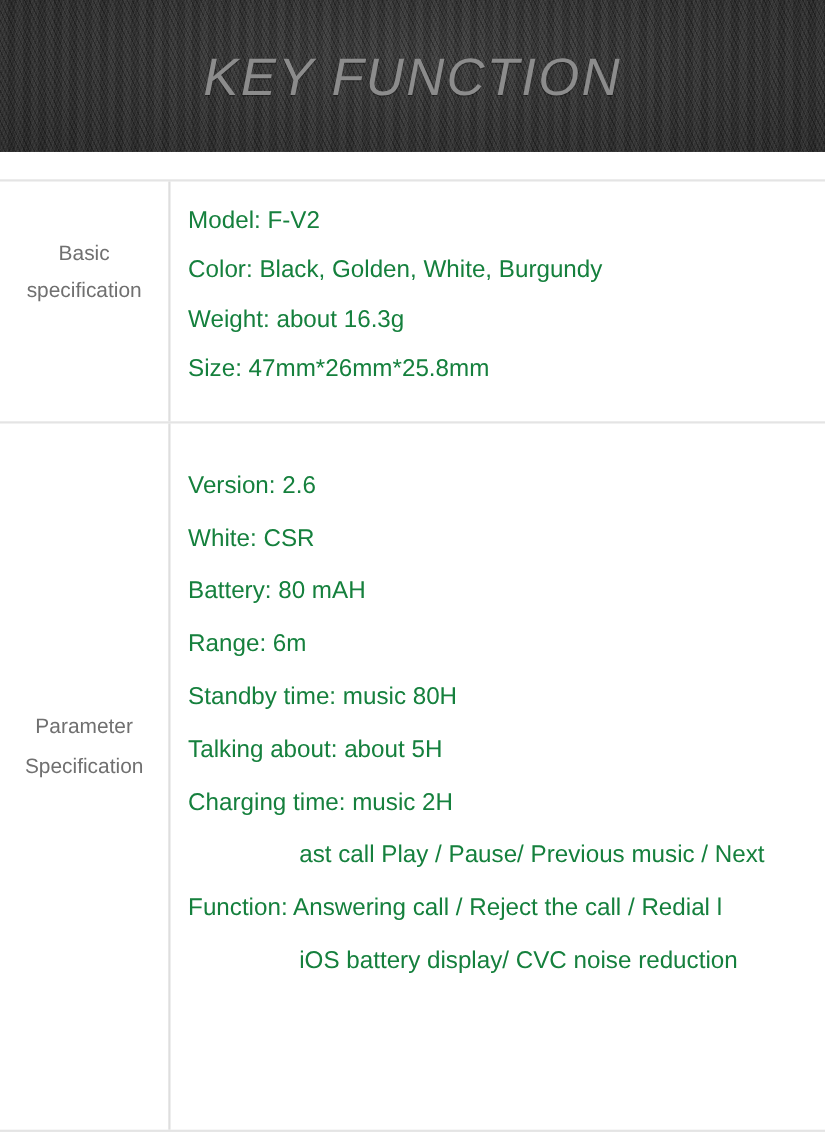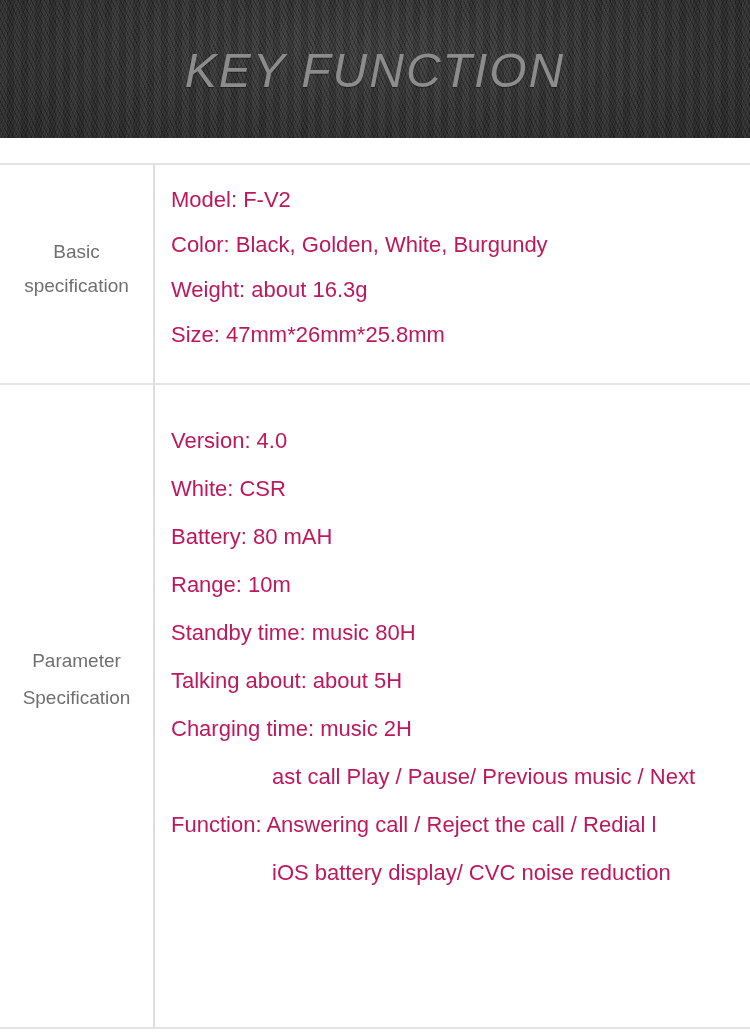--- a/index.html
+++ b/index.html
@@ -59,28 +59,28 @@
     position: relative;
   }
   .label-block {
     position: absolute;
     left: 0;
     right: 0;
     text-align: center;
     color: #707070;
     font-size: 19px;
   }
-  .row-basic .label-block { top: 70px;  line-height: 34px; }
+  .row-basic .label-block { top: 49px;  line-height: 34px; }
   .row-param .label-block { top: 257px; line-height: 37px; }
 
   .content-cell {
     flex: 1;
     min-width: 0;
     padding-left: 16px;
-    color: #be185d;
+    color: #15803d;
   }
   .row-basic .content-cell { padding-top: 12px; font-size: 22px; line-height: 45px; }
   .row-param .content-cell { padding-top: 32px; font-size: 22px; line-height: 48px; }
 
   .line { white-space: nowrap; }
   .line.cont { margin-left: 101px; }
 </style>
 </head>
 <body>
 
@@ -108,24 +108,24 @@
     </section>
 
     <section class="row row-param">
       <div class="label-cell">
         <div class="label-block">
           <div>Parameter</div>
           <div>Specification</div>
         </div>
       </div>
       <div class="content-cell">
-        <div class="line">Version: 4.0</div>
+        <div class="line">Version: 2.6</div>
         <div class="line">White: CSR</div>
         <div class="line">Battery: 80 mAH</div>
-        <div class="line">Range: 10m</div>
+        <div class="line">Range: 6m</div>
         <div class="line">Standby time: music 80H</div>
         <div class="line">Talking about: about 5H</div>
         <div class="line">Charging time: music 2H</div>
         <div class="line cont">ast call Play / Pause/ Previous music / Next</div>
         <div class="line">Function: Answering call / Reject the call / Redial l</div>
         <div class="line cont">iOS battery display/ CVC noise reduction</div>
       </div>
     </section>
 
   </div>

